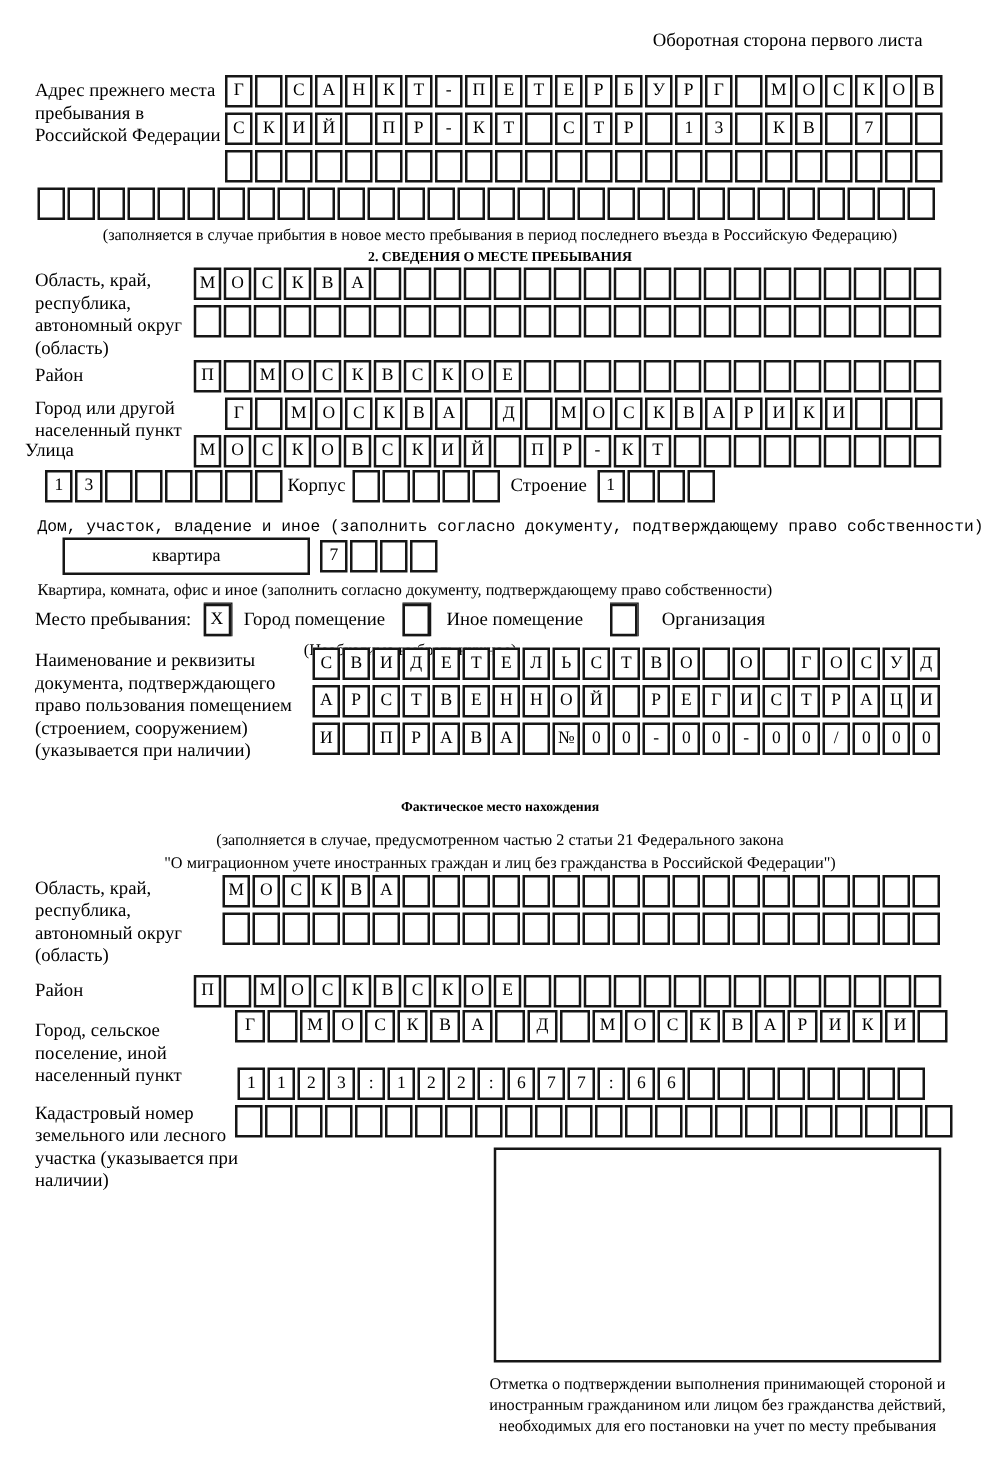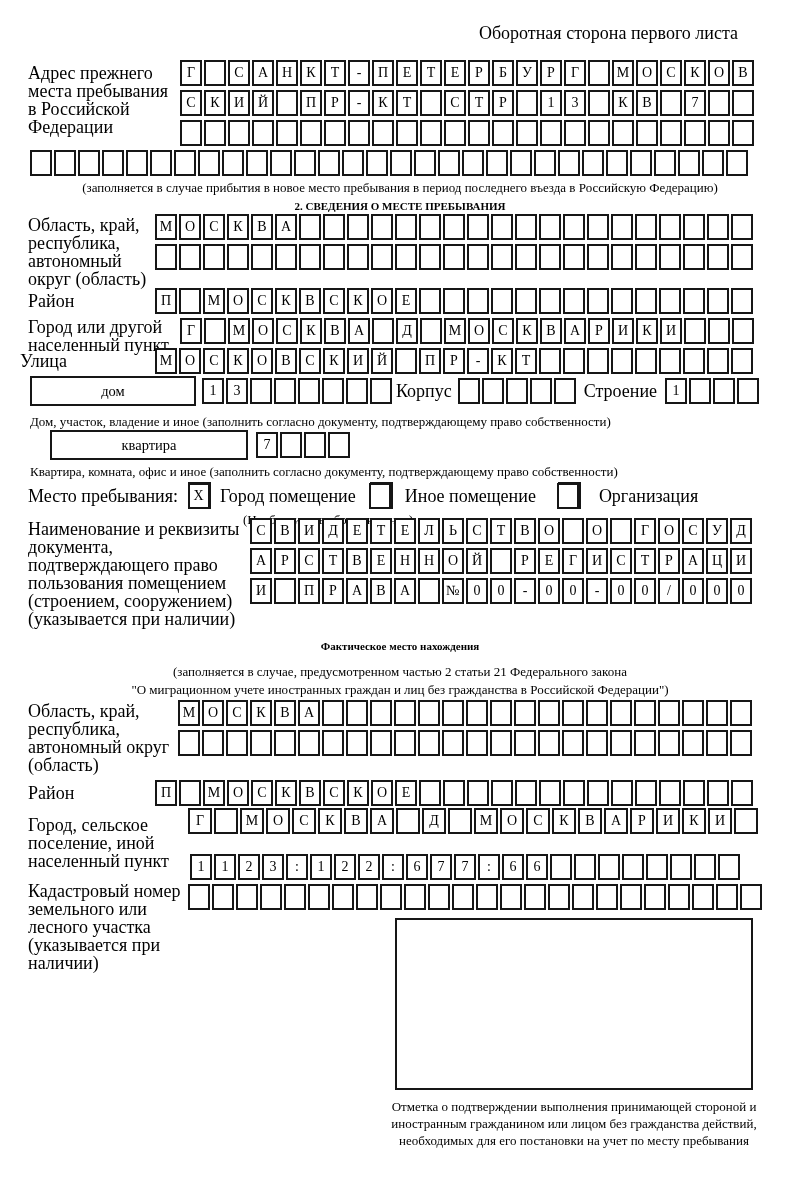--- a/index.html
+++ b/index.html
@@ -2,21 +2,21 @@
 <html><head>
 <meta charset="utf-8">
 <style>
   html,body{margin:0;padding:0;}
   body{
     width:800px;height:1180px;overflow:hidden;background:#ffffff;color:#000;
     font-family:"Liberation Serif","DejaVu Serif",serif;
     position:relative;
   }
   .abs{position:absolute;}
-  .lbl{font-size:18px;line-height:18px;}
+  .lbl{font-size:15px;line-height:18px;}
   .note{font-size:13px;line-height:16px;}
   .title{font-size:11px;font-weight:bold;text-align:center;}
   .center{text-align:center;width:744px;left:28px;}
   .cells{display:flex;}
   .cell{
     box-sizing:border-box;flex:0 0 22px;width:22px;height:26px;margin-right:2px;
     border:2px solid #161616;display:flex;align-items:center;justify-content:center;
     font-size:14px;background:#fff;
   }
   .cells-wide .cell{flex:0 0 24px;width:24px;}
@@ -287,21 +287,20 @@
     <span class="cell"></span>
     <span class="cell"></span>
     <span class="cell"></span>
     <span class="cell"></span>
     <span class="cell"></span>
     <span class="cell"></span>
     <span class="cell"></span>
   </div>
 
 <div class="abs inline-row" style="left:30px;top:376px;">
-  <div class="bigbox" style="width:166px;">дом</div>
   <div class="cells" style="margin-left:6px;">
       <span class="cell">1</span>
       <span class="cell">3</span>
       <span class="cell"></span>
       <span class="cell"></span>
       <span class="cell"></span>
       <span class="cell"></span>
       <span class="cell"></span>
       <span class="cell"></span>
     </div>
@@ -314,21 +313,21 @@
       <span class="cell"></span>
     </div>
   <div class="lbl" style="margin:0 8px 0 6px;">Строение</div>
   <div class="cells">
       <span class="cell">1</span>
       <span class="cell"></span>
       <span class="cell"></span>
       <span class="cell"></span>
     </div>
 </div>
-<div class="abs note" style="left:30px;top:414px;">Дом, участок, владение и иное (заполнить согласно документу, подтверждающему право собственности)</div>
+<div class="abs note" style="left:30px;top:414px;font-family:Liberation Mono, monospace;">Дом, участок, владение и иное (заполнить согласно документу, подтверждающему право собственности)</div>
 
 <div class="abs inline-row" style="left:33px;top:430px;padding-left:17px;">
   <div class="bigbox" style="width:198px;">квартира</div>
   <div class="cells" style="margin-left:8px;">
       <span class="cell">7</span>
       <span class="cell"></span>
       <span class="cell"></span>
       <span class="cell"></span>
     </div>
 </div>

